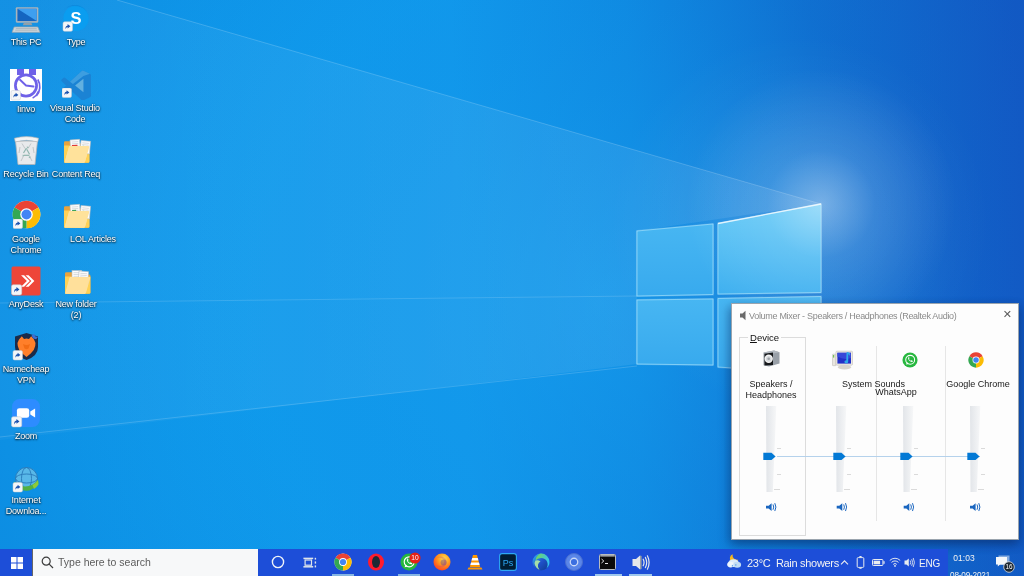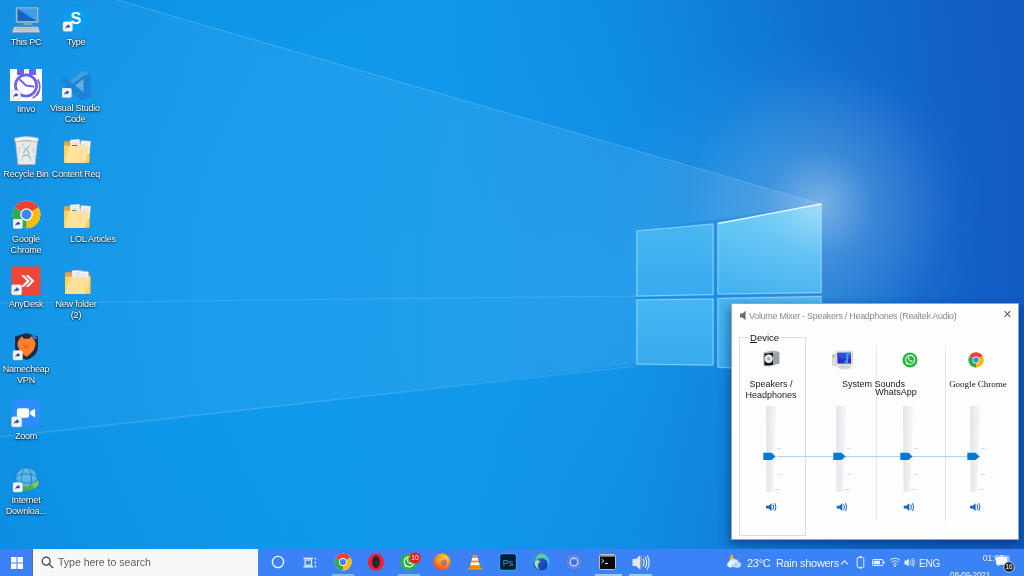--- a/index.html
+++ b/index.html
@@ -8,21 +8,21 @@
 
 .dlabel{position:absolute;width:72px;text-align:center;font-size:9px;letter-spacing:-0.2px;line-height:10.5px;color:#fff;text-shadow:0 1px 2px rgba(0,0,0,.85),0 0 2px rgba(0,0,0,.6);}
 
 #vm{position:absolute;left:731px;top:303px;width:286px;height:235px;background:#fdfdfd;border:1px solid #9aa4ae;box-shadow:-3px 4px 9px rgba(8,35,90,0.35),3px 4px 9px rgba(8,35,90,0.3);font-family:"Liberation Sans",sans-serif;}
 #vm .title{position:absolute;left:17px;top:6.5px;font-size:9px;letter-spacing:-0.3px;color:#8a8a8a;}
 #vm .close{position:absolute;right:6px;top:4px;font-size:11px;color:#5a5a5a;}
 .gbox{position:absolute;border:1px solid #dcdcdc;background:#fdfdfd;}
 .glabel{position:absolute;top:-6px;background:#fdfdfd;padding:0 2px;font-size:9.5px;color:#111;}
 .appname{position:absolute;font-size:9px;color:#181818;text-align:center;}
 
-#tb{position:absolute;left:0;top:549px;width:1024px;height:27px;background:#3b82f6;}
+#tb{position:absolute;left:0;top:549px;width:948px;height:27px;background:#1d4ed8;}
 #tb .sbox{position:absolute;left:32px;top:0;width:226px;height:27px;background:#f7f8f9;border-left:1px solid #666;box-sizing:border-box;}
 #tb .stext{position:absolute;left:25px;top:7px;font-size:10.5px;color:#5c5c5c;}
 .ul{position:absolute;top:25px;height:2px;background:#85b5e2;}
 .trtxt{position:absolute;color:#f2f2f2;font-size:10.5px;}
 </style>
 </head>
 <body>
 <div id="screen">
 
 <svg class="abs" width="1024" height="576" viewBox="0 0 1024 576" style="left:0;top:0">
@@ -285,21 +285,21 @@
   <div class="gbox" style="left:7px;top:33px;width:65px;height:197px;">
     <div class="glabel" style="left:8px;"><span style="text-decoration:underline">D</span>evice</div>
   </div>
 
   <div class="abs" style="left:144px;top:42px;width:1px;height:175px;background:#e6e6e6"></div>
   <div class="abs" style="left:213px;top:42px;width:1px;height:175px;background:#e6e6e6"></div>
 
   <div class="appname" style="left:4px;top:75px;width:70px;line-height:11px;">Speakers /<br>Headphones</div>
   <div class="appname" style="left:75px;top:75px;width:69px;margin-left:32px;">System Sounds</div>
   <div class="appname" style="left:130px;top:75px;width:68px;margin-top:8px;">WhatsApp</div>
-  <div class="appname" style="left:214px;top:75px;width:64px;font-family:Liberation Serif, serif;">Google Chrome</div>
+  <div class="appname" style="left:214px;top:75px;width:64px;">Google Chrome</div>
 
   <div id="vmicons">
 
     <svg class="abs" style="left:31px;top:43px" width="17" height="20" viewBox="0 0 17 20">
       <polygon points="0.5,5.5 11,3.5 16.5,5.2 16.5,16.5 6,19.5 0.5,18.2" fill="#99a0a8"></polygon>
       <polygon points="0.5,5.5 11,3.5 16.5,5.2 6.2,7.2" fill="#b2b8bf"></polygon>
       <polygon points="1.5,6.8 10,5.4 10,17.9 1.5,18.4" fill="#16181b"></polygon>
       <circle cx="5.7" cy="11.8" r="4.2" fill="#f4f4f4"></circle>
       <circle cx="5.7" cy="11.8" r="2.9" fill="#d8dbde"></circle>
       <circle cx="5.7" cy="11.8" r="1.3" fill="#9fa4a9"></circle>
@@ -540,16 +540,16 @@
     <text x="6" y="8.3" font-size="6.3" fill="#fff" text-anchor="middle" font-family="Liberation Sans">16</text>
   </svg>
 
   <div class="ul" style="left:332px;width:22px;"></div>
   <div class="ul" style="left:398px;width:22px;"></div>
   <div class="ul" style="left:595px;width:27px;background:#9ec7ec"></div>
   <div class="ul" style="left:629px;width:23px;background:#9ec7ec"></div>
 
   <div class="trtxt" style="left:747px;top:8px;font-size:11px;letter-spacing:-0.3px">23°C&nbsp; Rain showers</div>
   <div class="trtxt" style="left:919px;top:9px;font-size:10px;letter-spacing:-0.2px">ENG</div>
-  <div class="trtxt" style="left:968px;top:3.5px;width:36px;text-align:right;font-size:8.5px;">01:03</div>
+  <div class="trtxt" style="left:946px;top:3.5px;width:36px;text-align:center;font-size:8.5px;">01:03</div>
   <div class="trtxt" style="left:938px;top:22px;width:52px;text-align:right;font-size:8.2px;letter-spacing:-0.2px">08-09-2021</div>
 </div>
 </div>
 
 </body></html>

